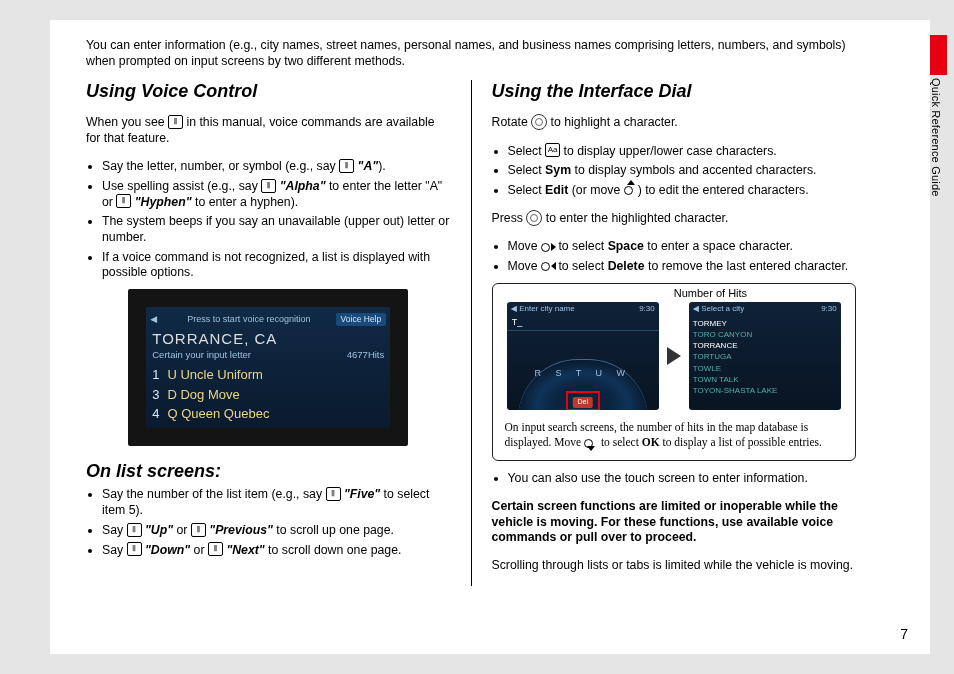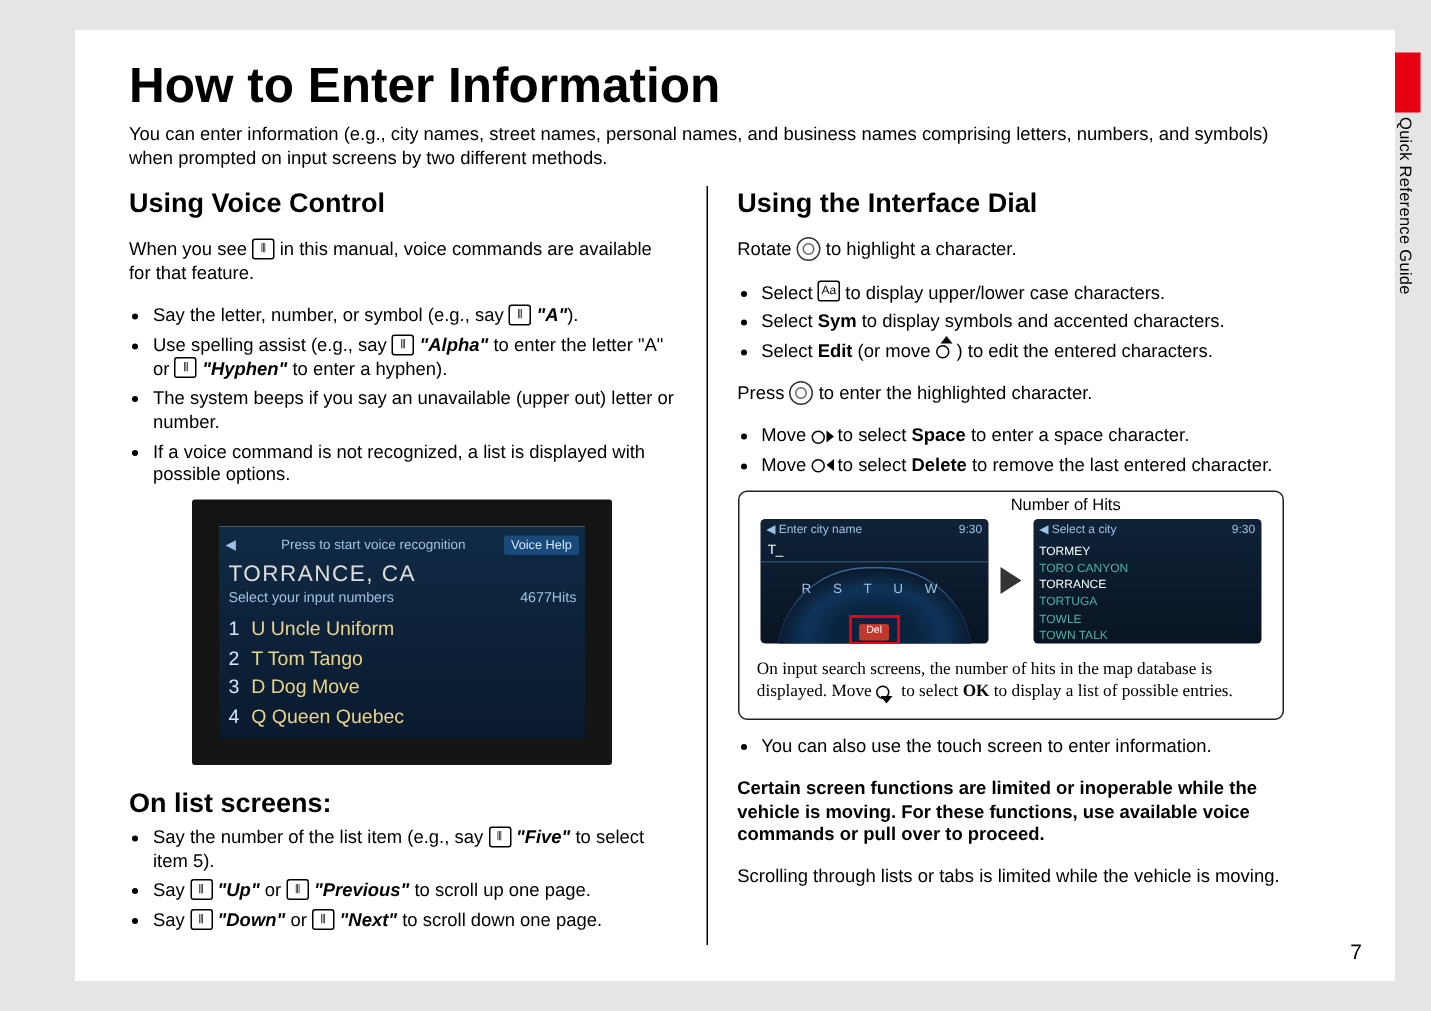--- a/index.html
+++ b/index.html
@@ -66,20 +66,21 @@
   }
   .divider{
     width:1px;
     background:#000;
     margin:0 2px;
   }
   h2{
     font-size:18px;
     font-weight:700;
     margin:0 0 4px 0;
+    font-style:italic;
   }
   ul{
     margin:4px 0 8px 0;
     padding-left:16px;
   }
   li{
     margin-bottom:4px;
   }
   .bi{ font-style:italic; font-weight:bold; }
   b{ font-weight:700; }
@@ -146,21 +147,21 @@
   }
   .screens-row{
     display:flex;
     align-items:center;
     gap:8px;
     justify-content:center;
     margin-bottom:10px;
   }
   .mini{
     width:152px;
-    height:83px;
+    height:108px;
     background:linear-gradient(#0f2238,#081422);
     border-radius:3px;
     position:relative;
     color:#fff;
     overflow:hidden;
     font-size:8px;
   }
   .mini .t{display:flex;justify-content:space-between;padding:2px 4px;color:#9fc0e0;font-size:8px;}
   .wheel{
     position:absolute;
@@ -246,21 +247,20 @@
 </style>
 </head>
 <body>
 
 <div class="page">
   <div class="red-tab">
     <div class="red-block"></div>
   </div>
   <div class="side-label">Quick Reference Guide</div>
 
-  <h1>How to Enter Information</h1>
   <p class="intro">You can enter information (e.g., city names, street names, personal names, and business names comprising letters, numbers, and symbols) when prompted on input screens by two different methods.</p>
 
   <div class="columns">
 
     <div class="col">
       <h2>Using Voice Control</h2>
       <p>
         <span>When you see </span>
         <span class="ico">⦀</span>
         <span> in this manual, voice commands are available for that feature.</span>
@@ -286,26 +286,25 @@
 
       <div class="screen">
         <div class="screen-inner">
           <div class="screen-top">
             <span>◀ &nbsp;</span>
             <span>Press    to start voice recognition</span>
             <span class="vh-btn">Voice Help</span>
           </div>
           <div class="screen-title">TORRANCE, CA</div>
           <div class="screen-sub">
-            <span>Select your input numbers</span>
+            <span>Certain your input letter</span>
             <span>4677Hits</span>
           </div>
           <ul class="screen-list">
             <li><span class="n">1</span><span>U Uncle Uniform</span></li>
-            <li><span class="n">2</span><span>T Tom Tango</span></li>
             <li><span class="n">3</span><span>D Dog Move</span></li>
             <li><span class="n">4</span><span>Q Queen Quebec</span></li>
           </ul>
         </div>
       </div>
 
       <h2>On list screens:</h2>
       <ul>
         <li>
           <span>Say the number of the list item (e.g., say </span><span class="ico">⦀</span>

